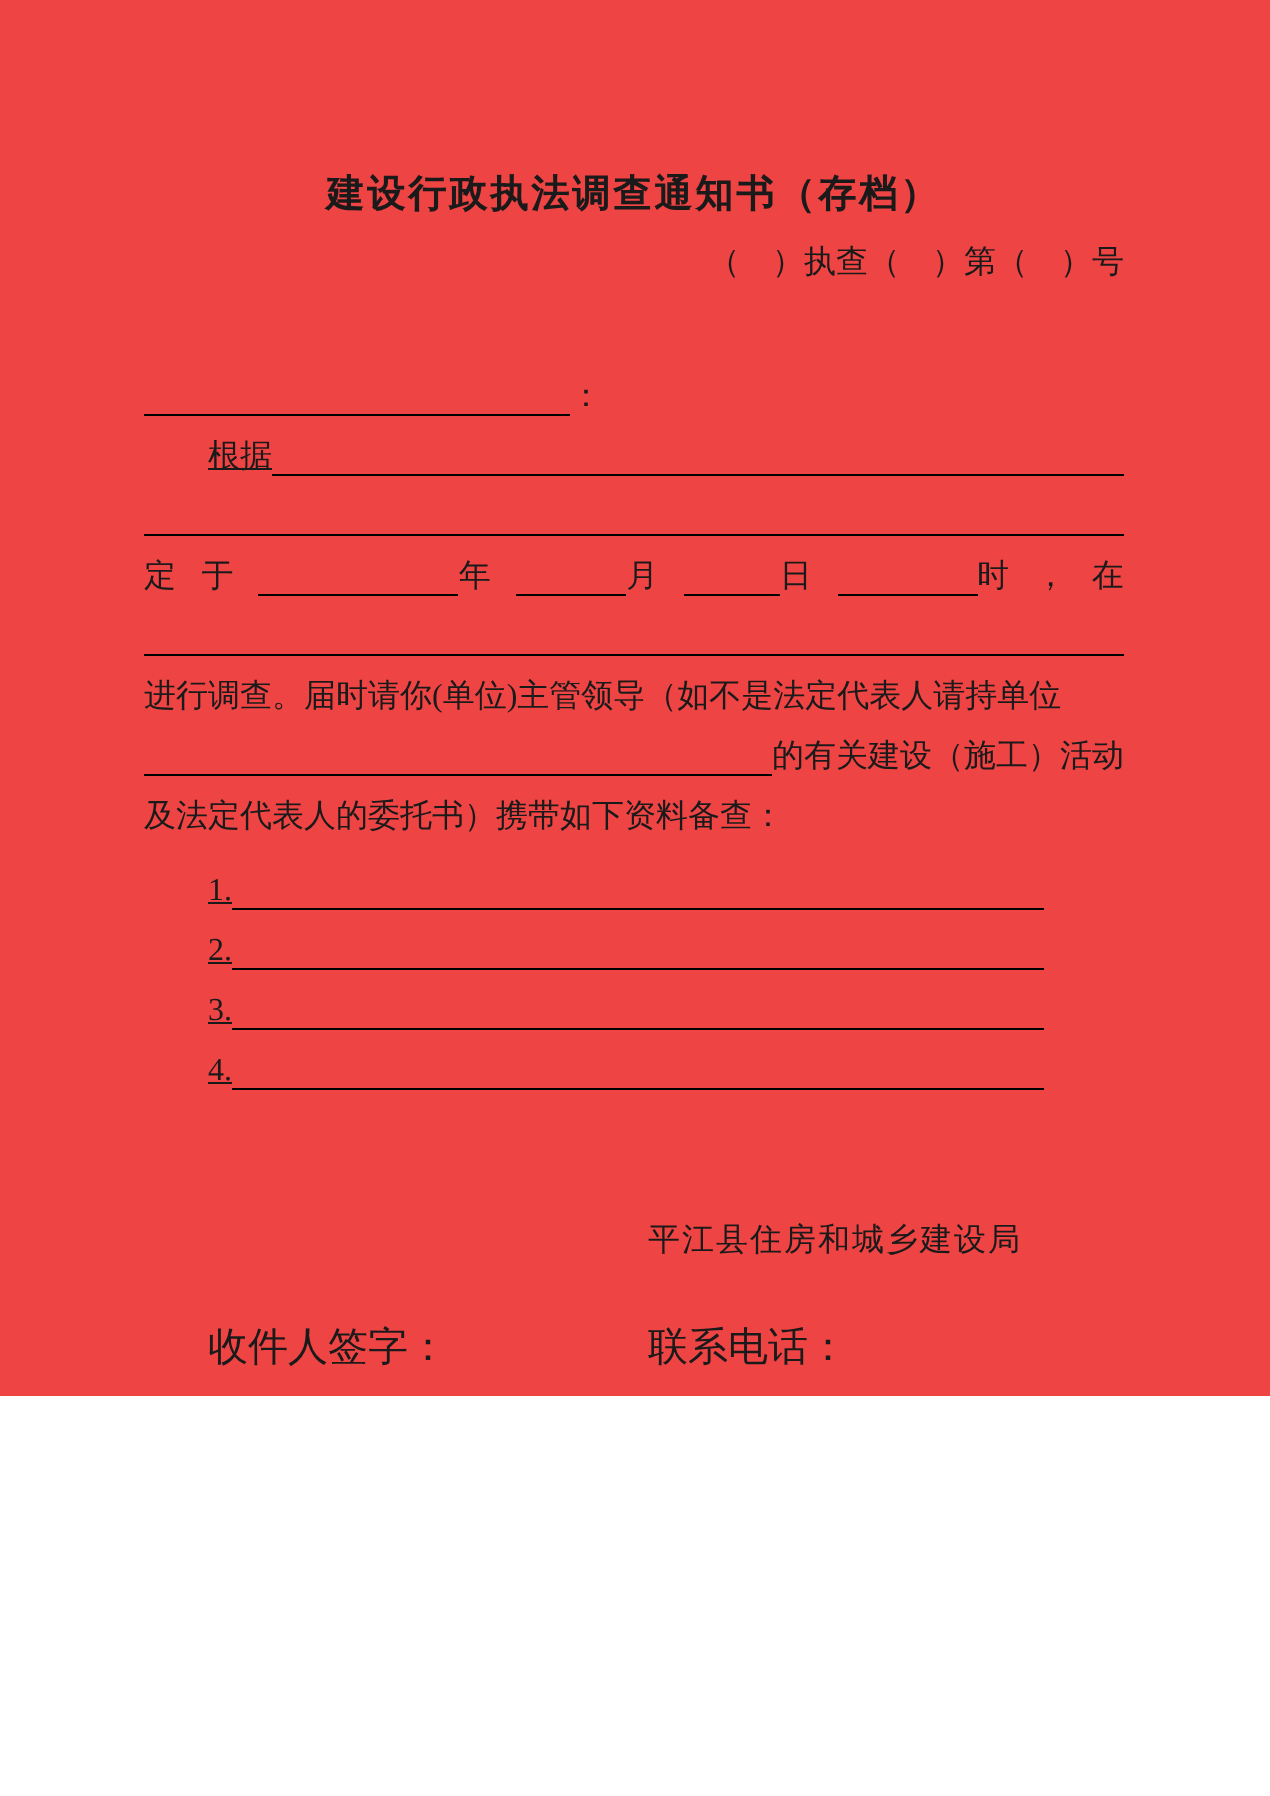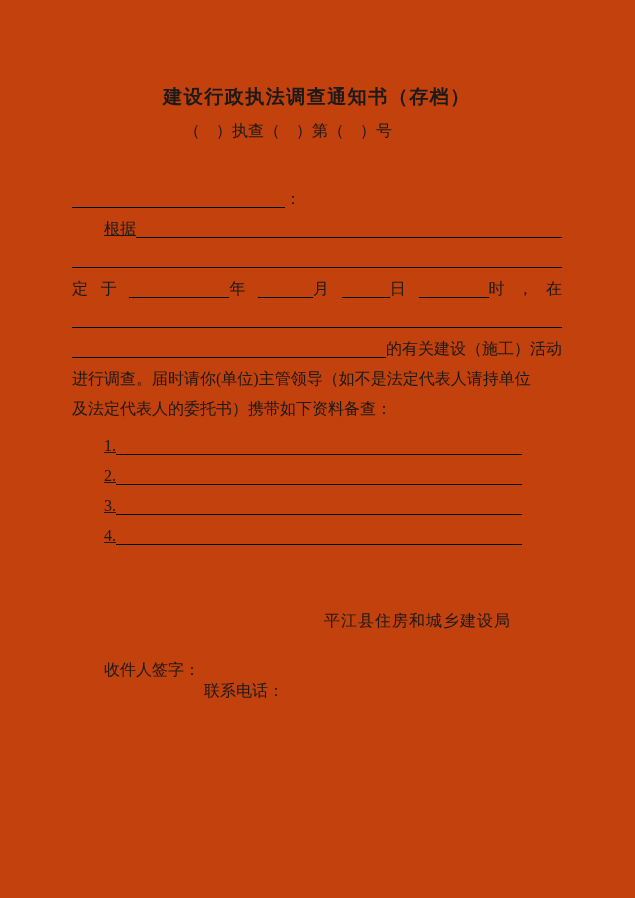--- a/index.html
+++ b/index.html
@@ -4,42 +4,42 @@
 <style>
   * { margin:0; padding:0; box-sizing:border-box; }
   html,body { background:#ffffff; }
   body {
     font-family:"Liberation Serif","DejaVu Serif",serif;
     color:#1a1a1a;
   }
   .page {
     position:relative;
     width:635px;
-    height:898px;
+    height:698px;
     margin:0 auto;
-    background:#c2410c;
+    background:#ef4444;
     overflow:hidden;
   }
   .content {
     position:absolute;
     left:72px;
     top:0;
     width:490px;
     padding-top:84px;
   }
   .title {
     font-size:19px;
     font-weight:bold;
     text-align:center;
     letter-spacing:1.5px;
   }
   .docno {
     margin-top:11px;
     font-size:16px;
-    text-align:left;
+    text-align:right;
     padding-left:112px;
   }
   .bodytext { margin-top:36px; font-size:16px; }
   .line {
     display:flex;
     align-items:flex-end;
     height:30px;
     white-space:nowrap;
   }
   .line > span { line-height:1.15; flex:0 0 auto; }
@@ -66,23 +66,22 @@
     margin-left:auto;
     margin-right:51px;
     width:fit-content;
     font-size:16px;
   }
   .sig .org { letter-spacing:1px; line-height:1.2; }
   .sig .date { margin-top:13px; letter-spacing:2px; line-height:1.2; }
   .footerline {
     display:flex;
     margin-top:30px;
-    font-size:16px;
+    font-size:20px;
     padding-left:32px;
-    flex-direction:column;
   }
   .footerline .phone { margin-left:100px; }
 </style>
 </head>
 <body>
 
 <div class="page">
   <div class="content">
 
     <div class="title">建设行政执法调查通知书（存档）</div>
@@ -128,26 +127,26 @@
         <span>，</span>
         <span>在</span>
       </div>
 
 
       <div class="line">
         <span class="fill"></span>
       </div>
 
       <div class="line">
-        <span class="fill"></span>
-        <span>的有关建设（施工）活动</span>
+        <span>进行调查。届时请你(单位)主管领导（如不是法定代表人请持单位</span>
       </div>
 
       <div class="line">
-        <span>进行调查。届时请你(单位)主管领导（如不是法定代表人请持单位</span>
+        <span class="fill"></span>
+        <span>的有关建设（施工）活动</span>
       </div>
 
       <div class="line">
         <span>及法定代表人的委托书）携带如下资料备查：</span>
       </div>
 
       <div class="items">
         <div class="line indent">
           <span>1.</span>
           <span class="blank w406"></span>

